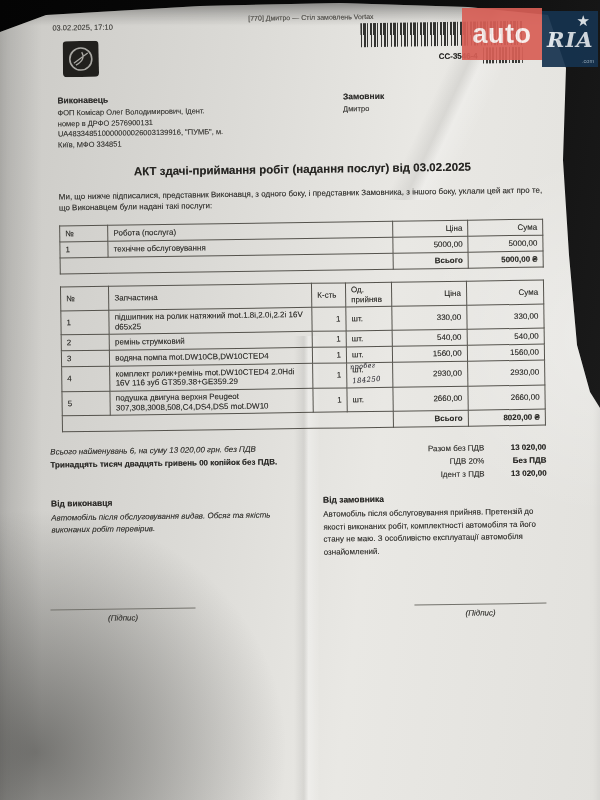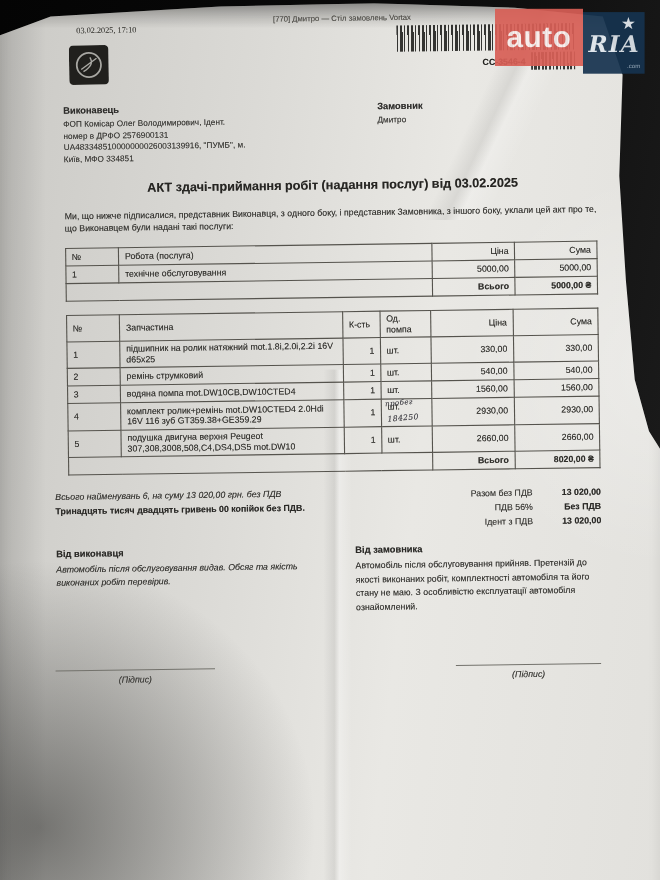--- a/index.html
+++ b/index.html
@@ -26,37 +26,37 @@
   }
   .paper::after{ 
     content:"";position:absolute;left:56%;top:0;width:230px;height:200px;
     background:linear-gradient(115deg,transparent 44%,rgba(0,0,0,0.07) 50%,rgba(255,255,255,0.22) 54%,transparent 62%);
   }
   .content{
     position:absolute;left:0;top:0;width:600px;
     transform:rotate(-0.8deg);transform-origin:300px 0;
     color:#2e2d2b;text-shadow:0 0 0.4px rgba(60,60,58,0.55);
   }
-  .date{position:absolute;left:69px;top:20px;font-size:7.5px;color:#45443f;font-family:Liberation Serif, serif;}
+  .date{position:absolute;left:52px;top:20px;font-size:7.5px;color:#45443f;}
   .hdr-center{position:absolute;left:248px;top:14px;font-size:7px;color:#55534d;}
   .barcode{
     position:absolute;right:78px;top:24px;width:162px;height:24px;
     background:repeating-linear-gradient(90deg,#1b1b19 0 1.5px,transparent 1.5px 3px,#1b1b19 3px 5.5px,transparent 5.5px 6.5px,#1b1b19 6.5px 7.5px,transparent 7.5px 10px);
     opacity:.88;
   }
   .barcode-row{position:absolute;right:78px;top:50px;display:flex;align-items:center;gap:5px;}
   .barcode-label{font-size:8px;font-weight:bold;color:#23221f;}
   .barcode-mini{
     width:40px;height:16px;
     background:repeating-linear-gradient(90deg,#1b1b19 0 1.5px,transparent 1.5px 3px,#1b1b19 3px 5px,transparent 5px 6.5px);
     opacity:.85;
   }
   .stamp{position:absolute;left:62px;top:38px;}
   .watermark{
-    position:absolute;right:14px;top:8px;display:flex;z-index:10;opacity:.92;
+    position:absolute;right:2px;top:8px;display:flex;z-index:10;opacity:.92;
     font-family:"Liberation Sans",sans-serif;
   }
   .wm-auto{
     width:80px;height:52px;background:#d85f56;display:flex;align-items:center;justify-content:center;
     color:#fbefed;font-size:27px;font-weight:bold;letter-spacing:0.5px;
   }
   .wm-ria{
     width:56px;height:56px;margin-top:3px;background:#16334f;position:relative;
     color:#dfe6ec;
   }
@@ -183,21 +183,21 @@
         <col class="c-qty">
         <col class="c-unit">
         <col class="c-price">
         <col class="c-sum">
       </colgroup>
     <tbody>
         <tr>
       <th>№</th>
       <th>Запчастина</th>
       <th>К-сть</th>
-      <th>Од. помпа</th>
+      <th>Од. прийняв</th>
       <th class="r">Ціна</th>
       <th class="r">Сума</th>
     </tr>
     <tr>
       <td>1</td>
       <td>підшипник на ролик натяжний mot.1.8i,2.0i,2.2i 16V d65x25</td>
       <td class="r">1</td>
       <td>шт.</td>
       <td class="r">330,00</td>
       <td class="r">330,00</td>
@@ -250,21 +250,21 @@
     <div class="sum-left">
       <div class="sum-italic">Всього найменувань 6, на суму 13 020,00 грн. без ПДВ</div>
       <div class="sum-bold">Тринадцять тисяч двадцять гривень 00 копійок без ПДВ.</div>
     </div>
     <div class="sum-right">
       <div class="tot-line">
         <span class="tot-label">Разом без ПДВ</span>
         <span class="tot-value">13 020,00</span>
       </div>
       <div class="tot-line">
-        <span class="tot-label">ПДВ 56%</span>
+        <span class="tot-label">ПДВ 20%</span>
         <span class="tot-value">Без ПДВ</span>
       </div>
       <div class="tot-line">
         <span class="tot-label">Ідент з ПДВ</span>
         <span class="tot-value">13 020,00</span>
       </div>
     </div>
   </div>
 
   <div class="hands">

